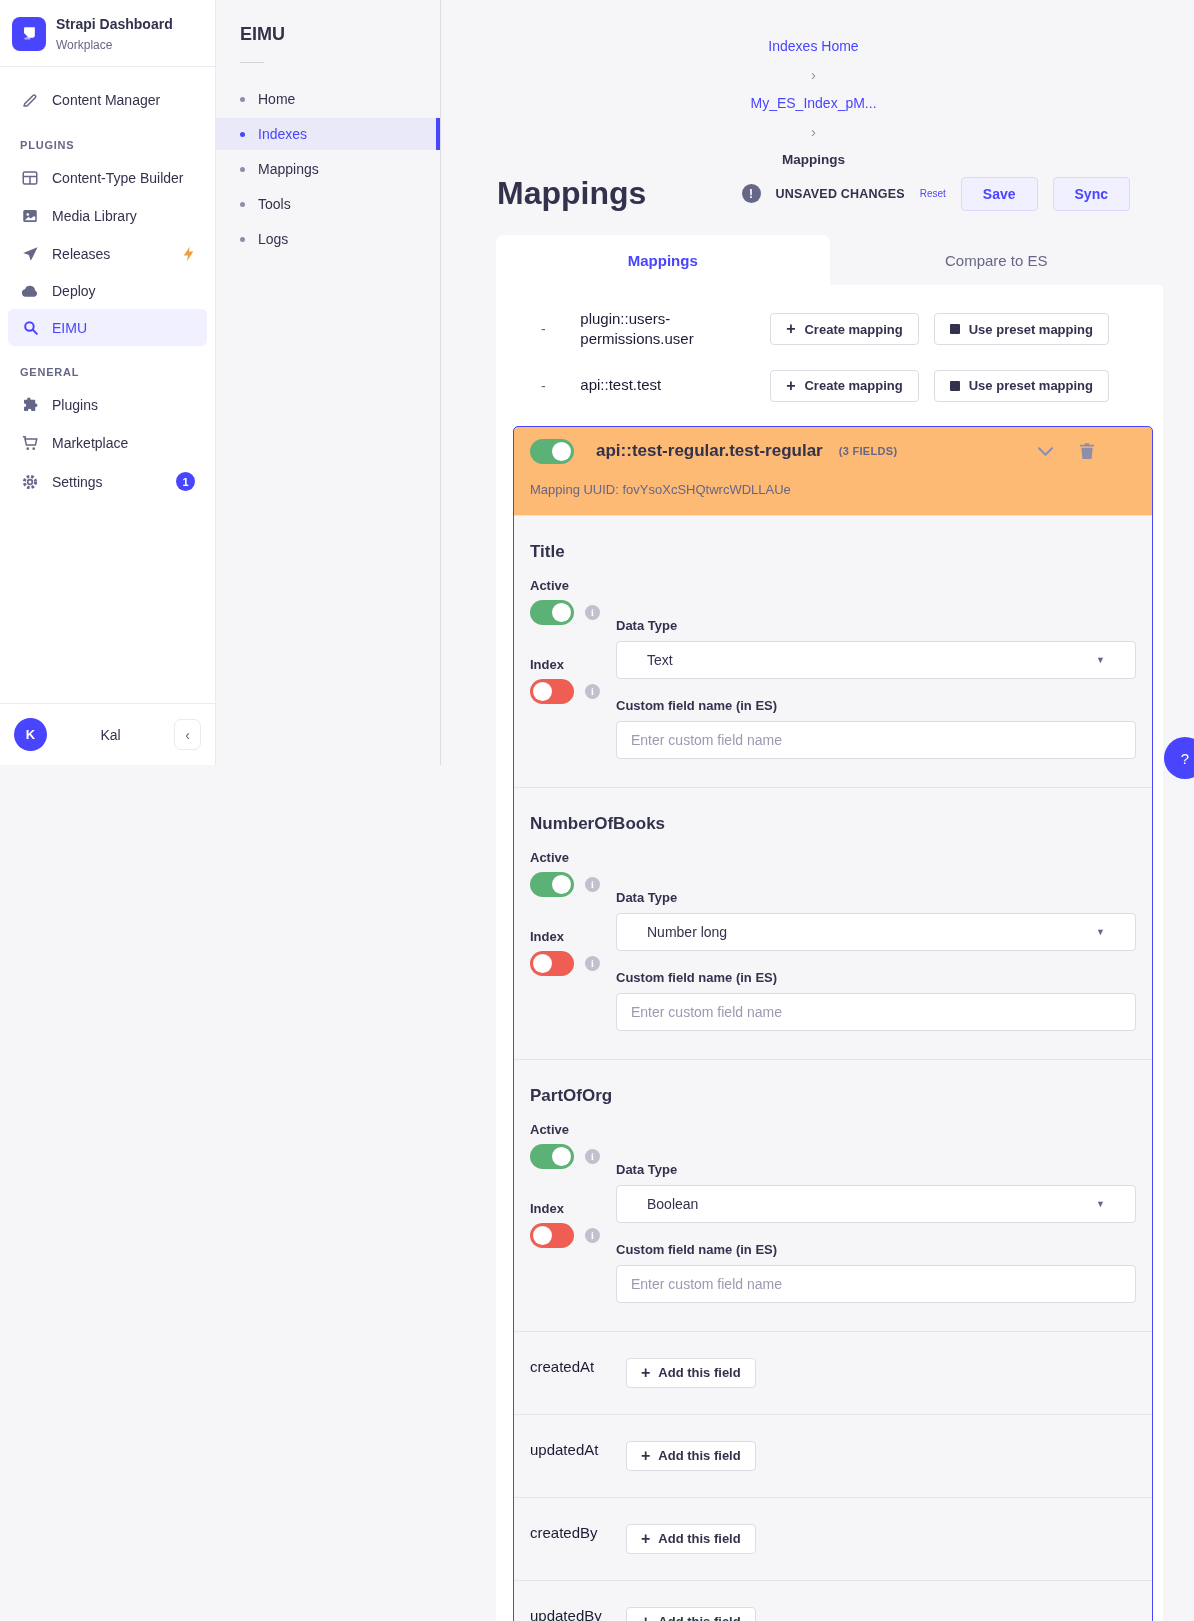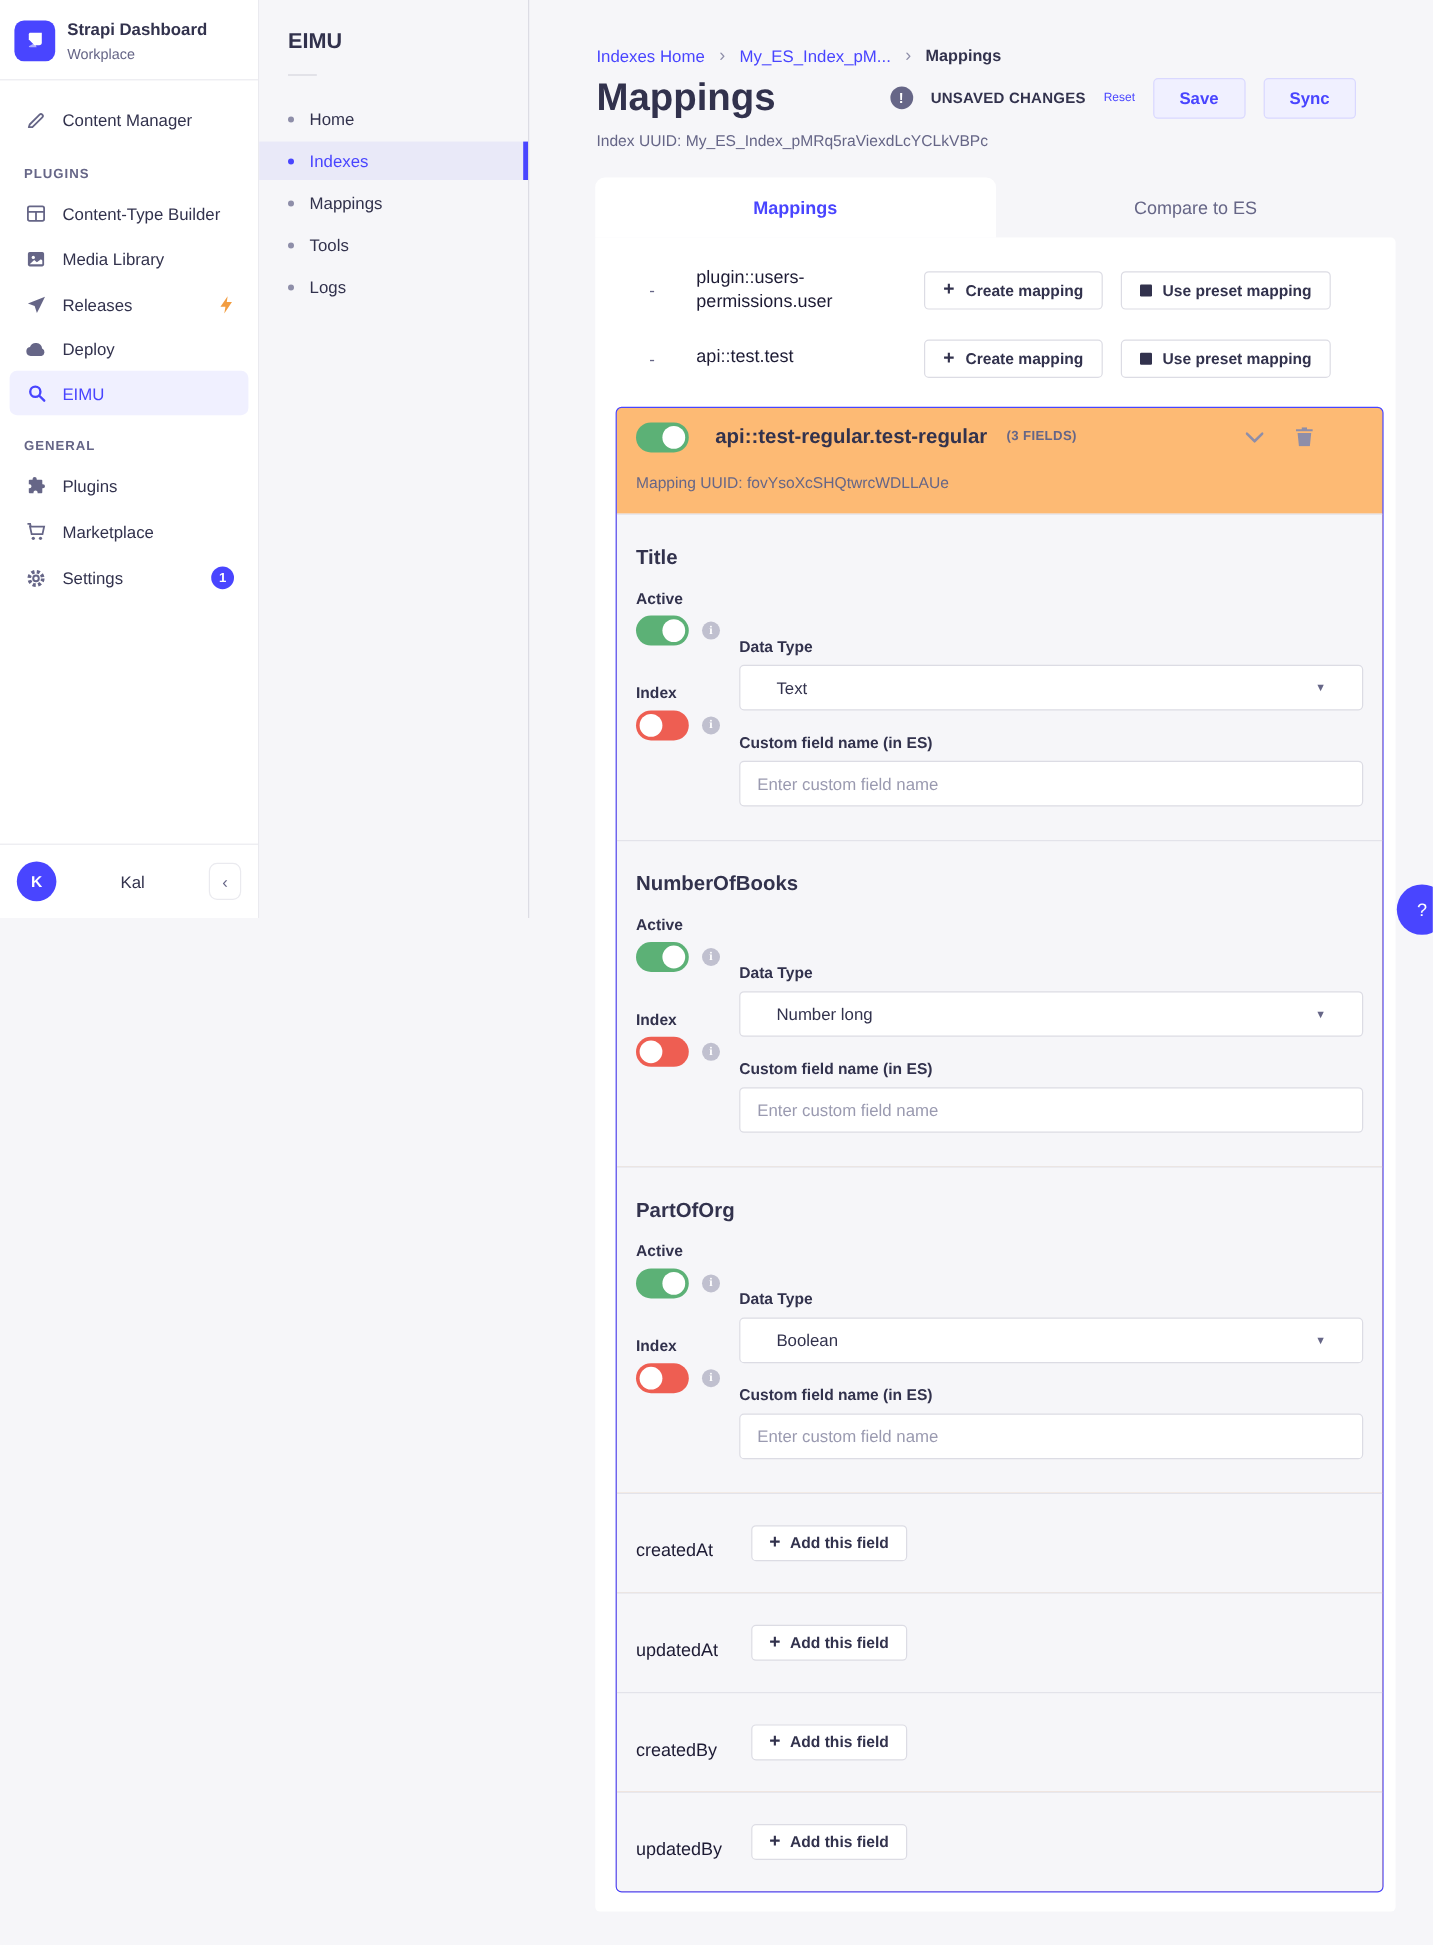--- a/index.html
+++ b/index.html
@@ -39,21 +39,21 @@
   .subnav-divider { width:24px; height:1px; background:#d4d4dd; margin:17px 24px 20px; }
   .subnav-item { position:relative; display:flex; align-items:center; gap:13px; padding:8px 24px;
     font-size:14px; color:#32324d; cursor:pointer; margin-bottom:3px; }
   .subnav-item .dot { width:5px; height:5px; border-radius:50%; background:#8e8ea9; flex:0 0 auto; }
   .subnav-item.active { background:#e9e9f8; color:#4945ff; }
   .subnav-item.active .dot { background:#4945ff; }
   .subnav-item.active .bar { position:absolute; right:0; top:0; bottom:0; width:4px; background:#4945ff; }
   
   .main { position:absolute; left:442px; top:0; width:752px; }
   .header { padding:38px 64px 0 55px; }
-  .breadcrumb { display:flex; align-items:center; gap:12px; font-size:14px; }
+  .breadcrumb { display:flex; align-items:center; gap:12px; font-size:14px;flex-direction:column; }
   .crumb { color:#4945ff; cursor:pointer; }
   .crumb-sep { color:#8e8ea9; font-size:15px; }
   .crumb-cur { color:#32324d; font-weight:bold; font-size:13.5px; }
   .title-row { display:flex; align-items:center; margin-top:8px; }
   .page-title { font-size:32px; font-weight:bold; color:#32324d; }
   .controls { margin-left:auto; display:flex; align-items:center; gap:15px; }
   .warn-ic { width:19px; height:19px; border-radius:50%; background:#666687; color:#fff;
     font-size:12px; font-weight:bold; display:flex; align-items:center; justify-content:center; }
   .status-text { font-size:12.5px; font-weight:bold; color:#32324d; letter-spacing:.2px; }
   .reset-link { color:#4945ff; font-size:10px; cursor:pointer; }
@@ -95,21 +95,21 @@
   .info-dot { width:15px; height:15px; border-radius:50%; background:#c0c0cf; color:#fff; font-size:10px;
     font-weight:bold; display:flex; align-items:center; justify-content:center; font-family:"Liberation Serif",serif; }
   .inputs-col { flex:1; margin-top:40px; }
   .in-label { font-size:13px; font-weight:bold; color:#32324d; margin-bottom:8px; }
   .select-box { height:38px; background:#fff; border:1px solid #dcdce4; border-radius:4px;
     display:flex; align-items:center; padding:0 30px; font-size:14px; color:#32324d; margin-bottom:19px; cursor:pointer; }
   .caret { margin-left:auto; color:#666687; font-size:9px; }
   .text-input { width:100%; height:38px; border:1px solid #dcdce4; border-radius:4px; background:#fff;
     padding:0 14px; font-size:14px; color:#32324d; font-family:inherit; outline:none; }
   .text-input::placeholder { color:#9a9ab0; }
-  .extra-section { background:#f6f6f9; border-top:1px solid #e3e3ea; padding:26px 16px; display:flex; align-items:flex-end; }
+  .extra-section { background:#f6f6f9; border-top:1px solid #e3e3ea; padding:26px 16px; display:flex; align-items:flex-start; }
   .extra-name { width:96px; font-size:15px; color:#1d1b34; }
   .btn-add { display:flex; align-items:center; gap:8px; background:#fff; border:1px solid #dcdce4;
     border-radius:4px; padding:6px 14px; font-size:13px; font-weight:bold; color:#32324d; cursor:pointer; font-family:inherit; }
   
   .help-fab { position:absolute; left:1164px; top:737px; width:42px; height:42px; border-radius:50%;
     background:#4945ff; color:#fff; font-size:15px; display:flex; align-items:center; justify-content:center; cursor:pointer; }
 </style>
 </head>
 <body>
 
@@ -269,21 +269,20 @@
       <div class="page-title">Mappings</div>
       <div class="controls">
         <span class="warn-ic">!</span>
         <span class="status-text">UNSAVED CHANGES</span>
         <span class="reset-link">Reset</span>
         <button class="btn-ghost">Save</button>
         <button class="btn-ghost">Sync</button>
       </div>
     </div>
   </div>
-  <div class="uuid-line">Index UUID: My_ES_Index_pMRq5raViexdLcYCLkVBPc</div>
 
   <div class="tabs">
     <div class="tab active">Mappings</div>
     <div class="tab inactive">Compare to ES</div>
   </div>
 
   <div class="panel">
 
     <div class="content-row">
       <span class="row-dash">-</span>

